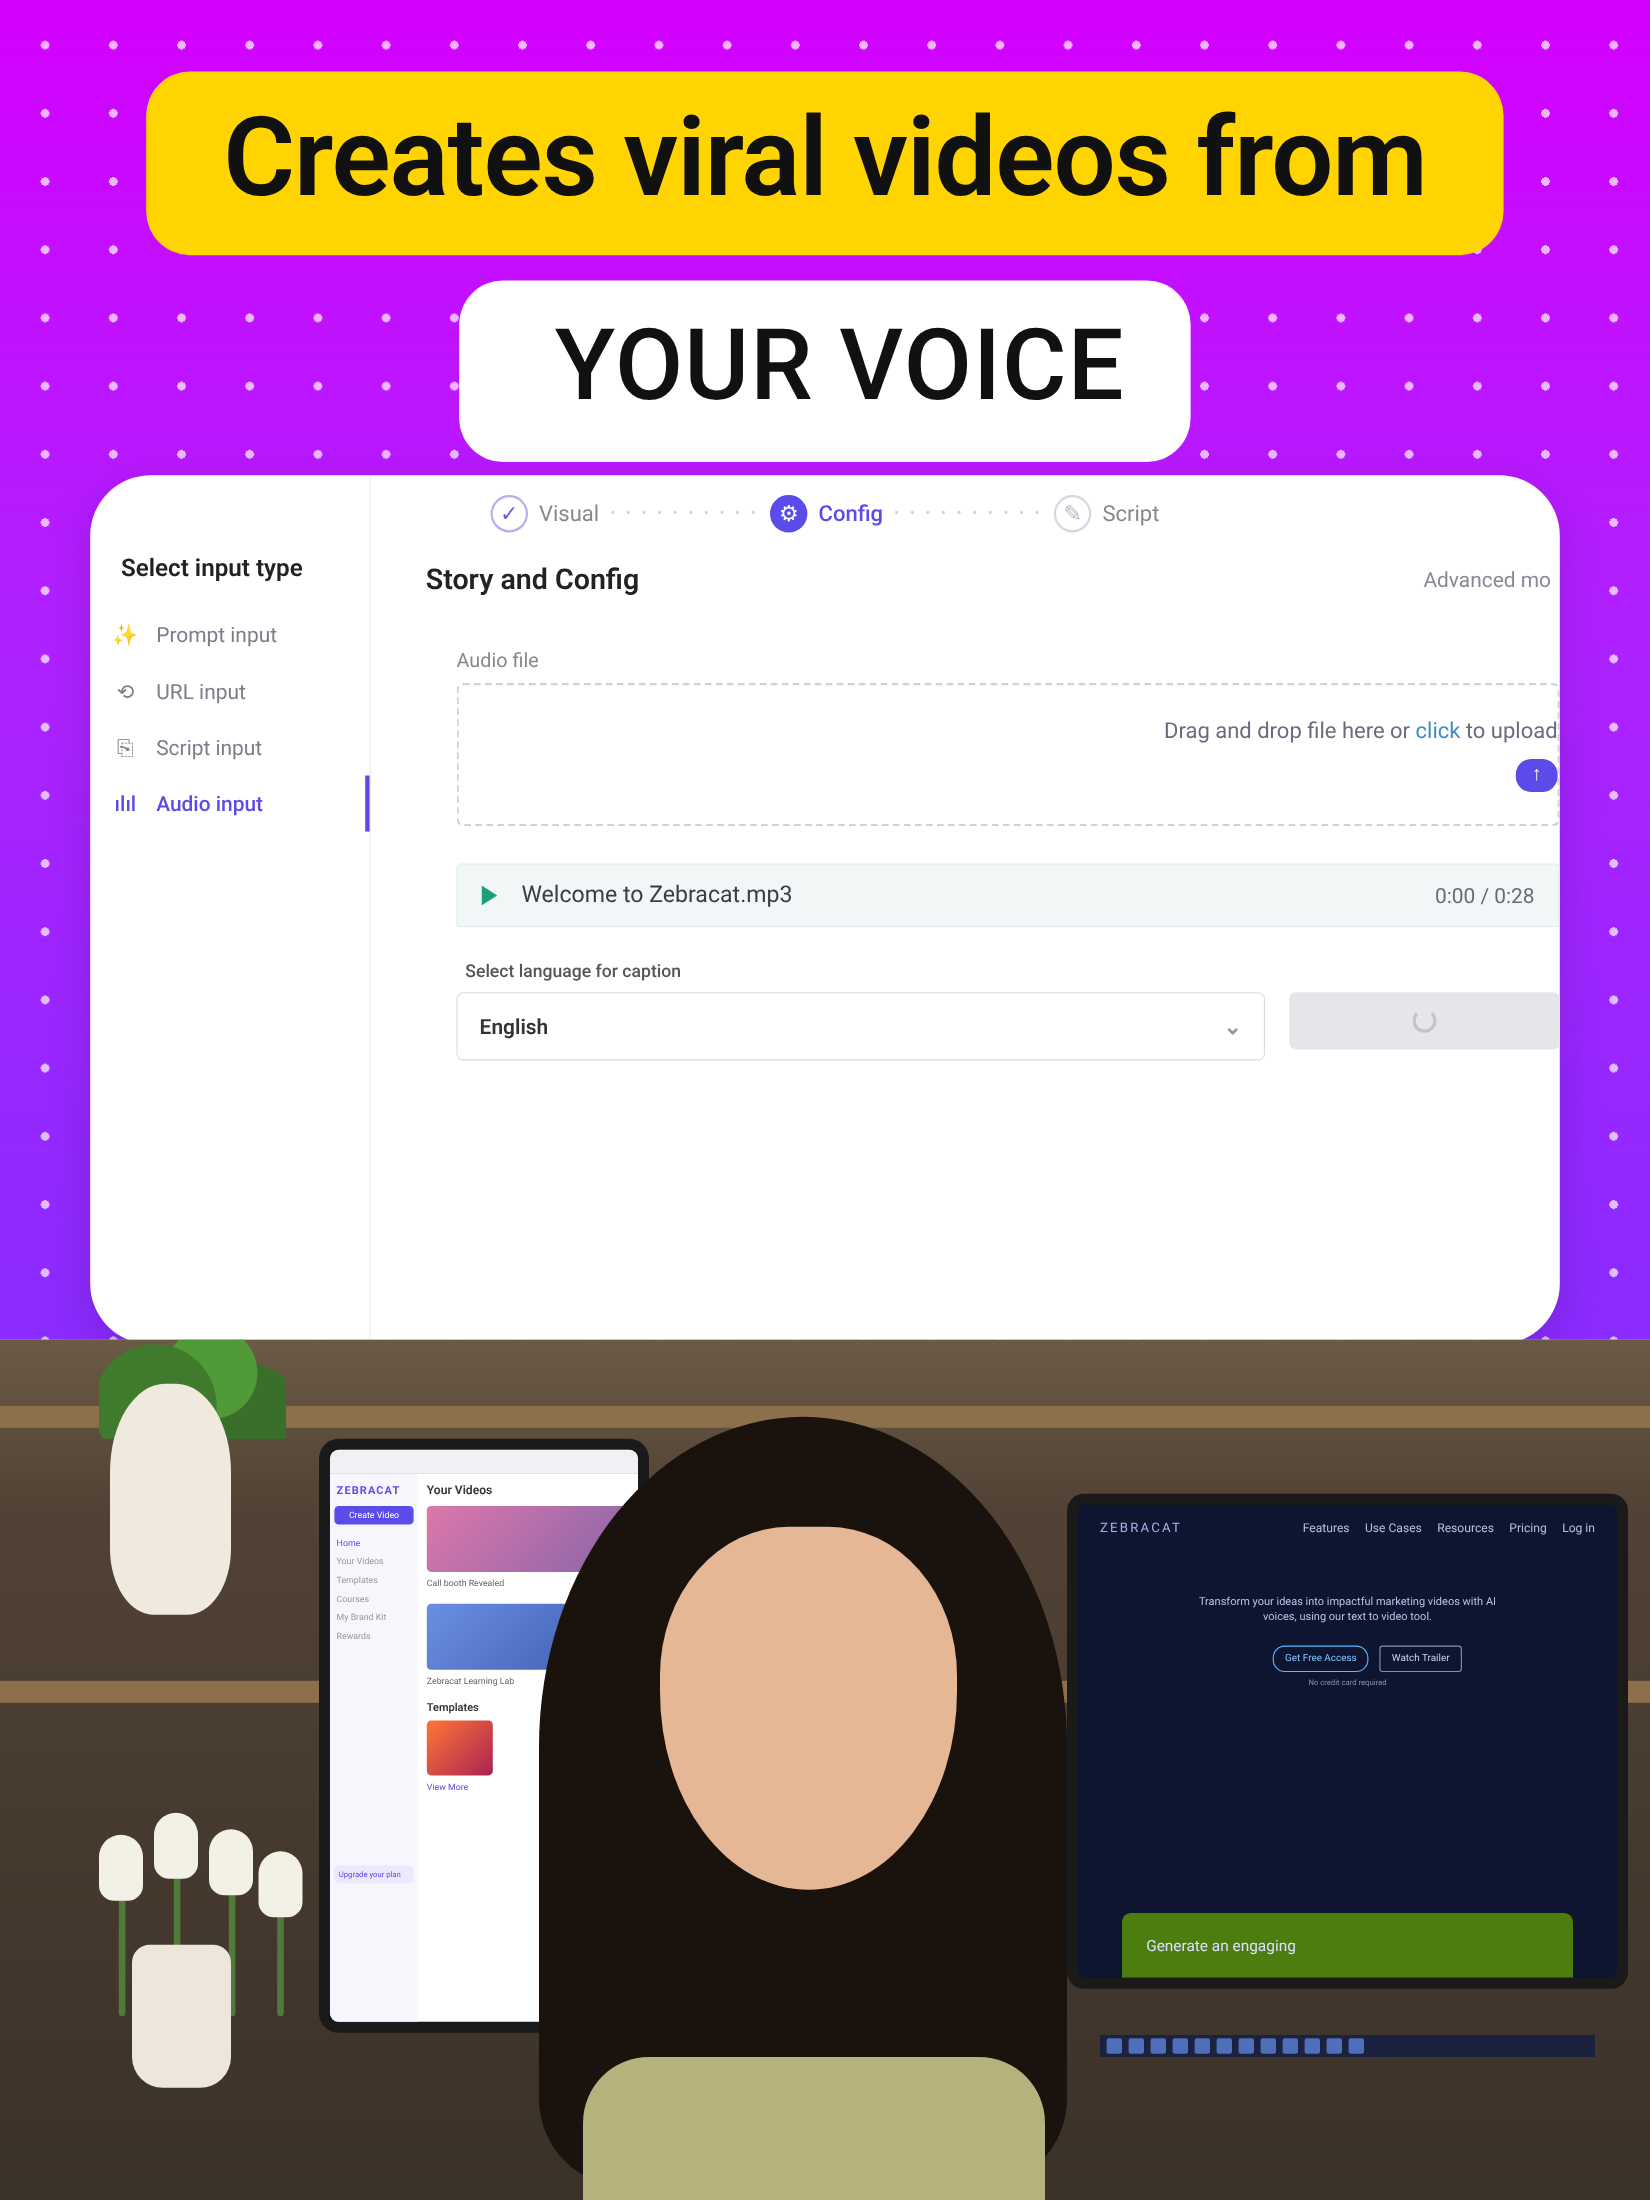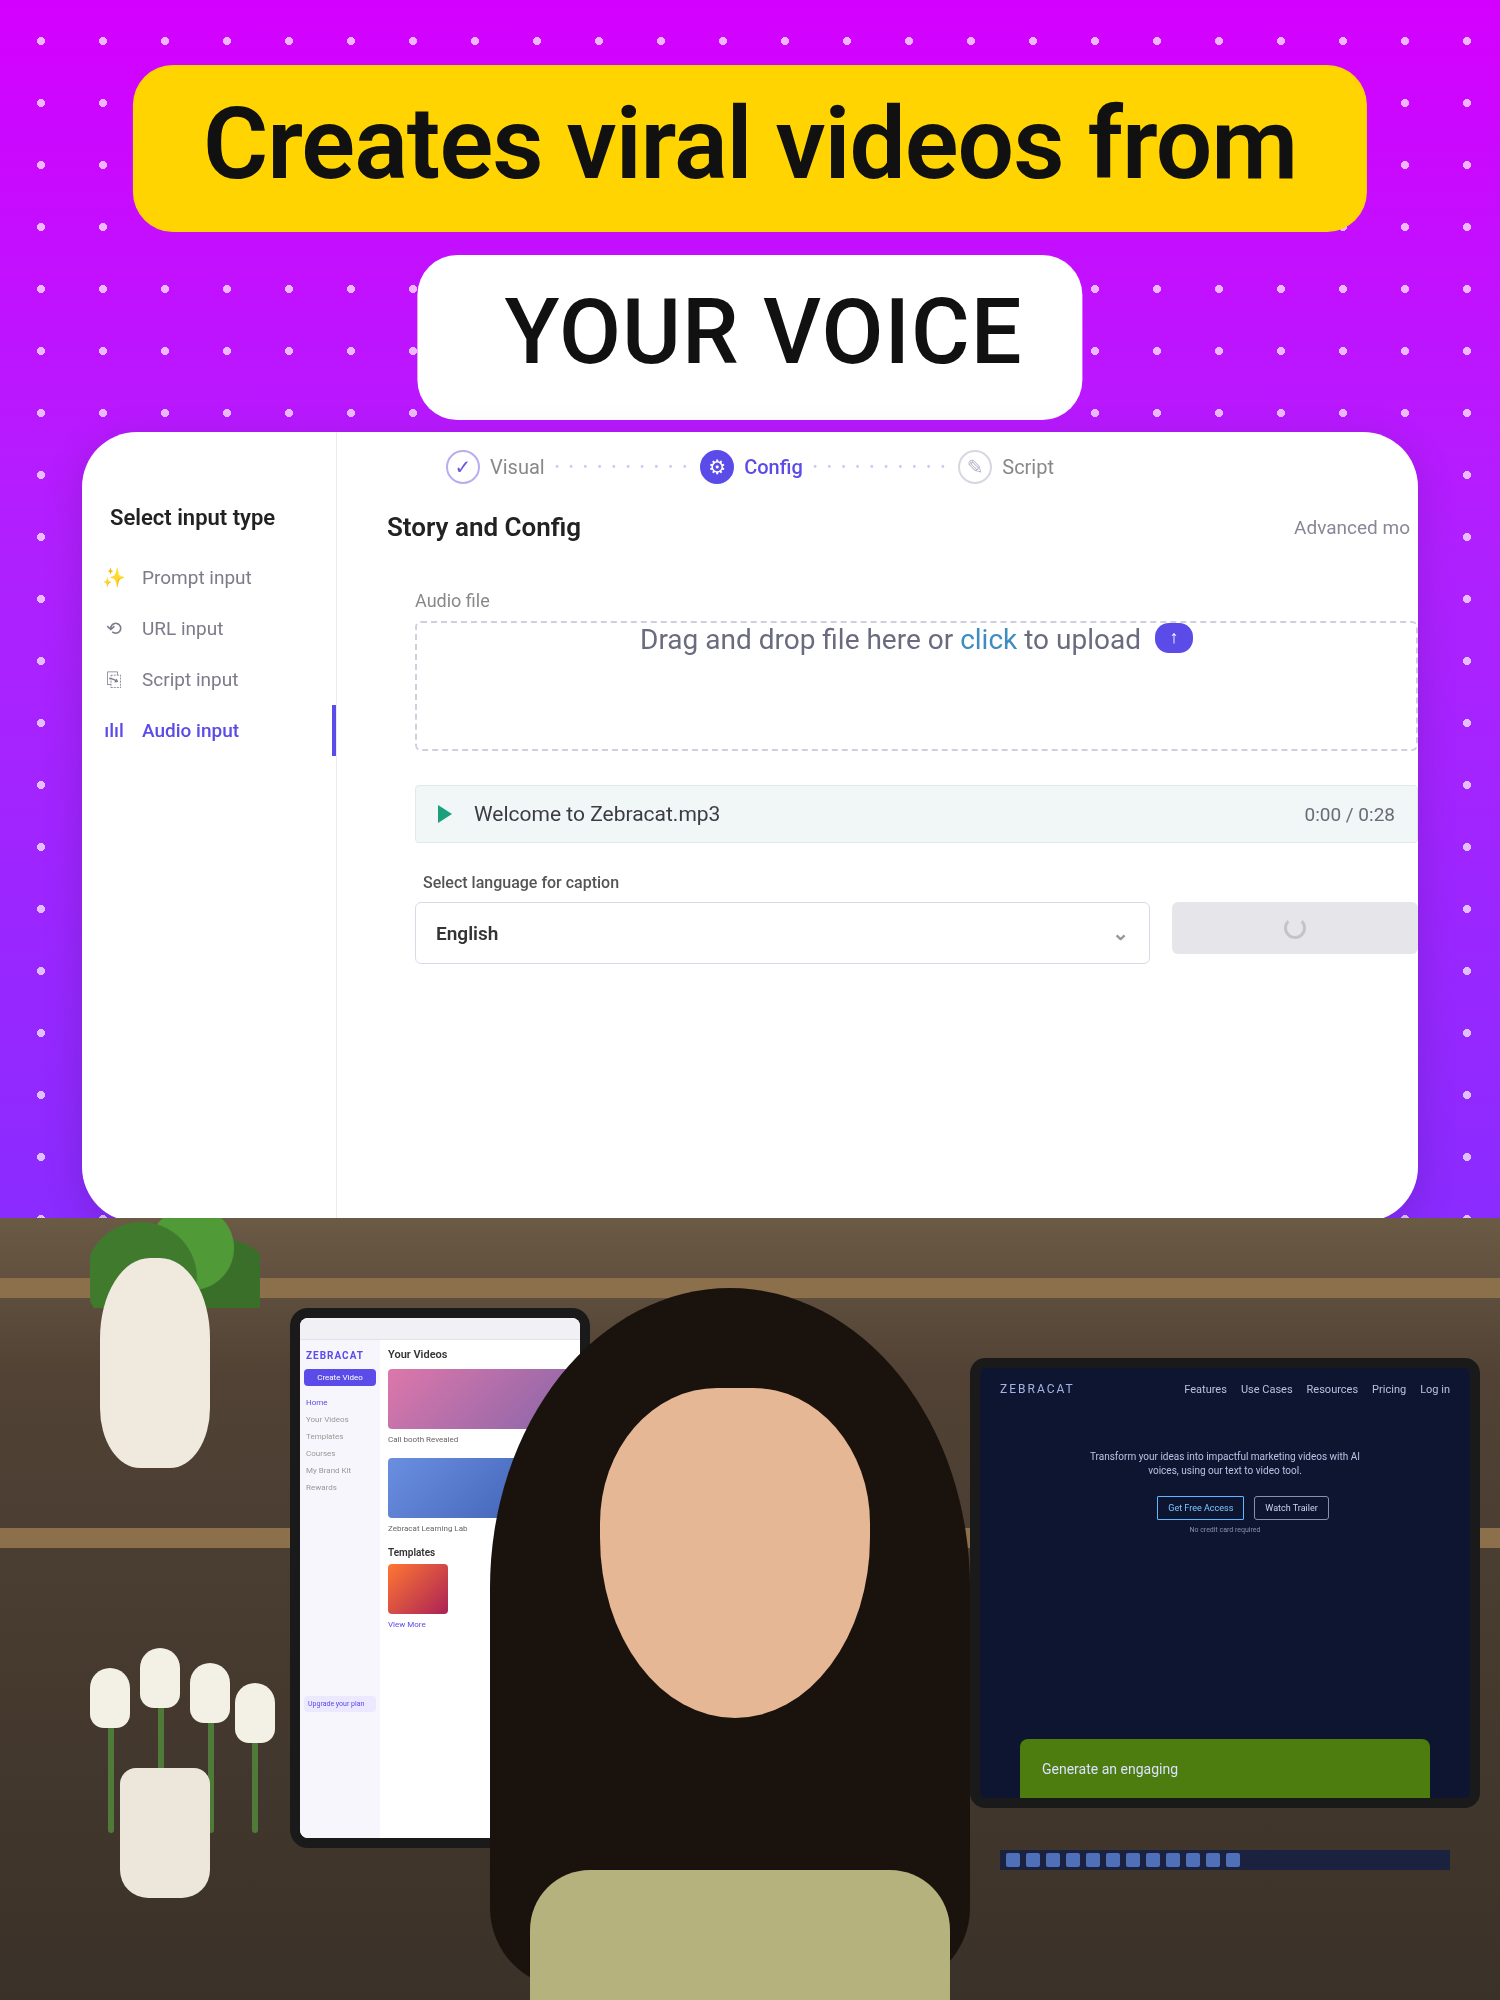--- a/index.html
+++ b/index.html
@@ -125,24 +125,24 @@
   .main-title { font-size: 26px; font-weight: 600; color: #222; }
   .adv-mode { font-size: 19px; color: #878797; padding-right: 8px; }
 
   .audio-label { font-size: 18px; color: #888; margin: 48px 0 10px 28px; }
 
   .dropzone {
     margin-left: 28px;
     border: 2px dashed #cfcfe0;
     border-radius: 6px;
     height: 130px;
-    display: flex; flex-direction: row; align-items: flex-start; justify-content: center;
+    display: flex; flex-direction: column; align-items: flex-end; justify-content: center;
     gap: 14px;
     color: #6b6b80;
-    font-size: 28px;
+    font-size: 20px;
   }
   .dropzone .click-word { color: #3f8cc0; }
   .cloud {
     width: 38px; height: 30px;
     background: #5b4be8;
     border-radius: 14px;
     position: relative;
   }
   .cloud::before {
     content: '↑'; color: #fff; position: absolute; left: 50%; top: 48%;
@@ -248,21 +248,21 @@
   .mon-r .topnav {
     display:flex; justify-content: space-between; align-items:center;
     padding: 14px 20px; font-size: 11px; color:#b7c0e0;
   }
   .mon-r .topnav .logo2 { font-size:12px; letter-spacing:2px; color:#a7b3e8;}
   .mon-r .topnav .links { display:flex; gap:14px; }
   .mon-r .hero { text-align:center; margin-top: 40px; }
   .mon-r .hero h2 { font-size: 26px; font-weight:600; color:#6fd0ff; line-height:1.3; }
   .mon-r .hero .sub { font-size: 10px; color:#b8c2e4; margin-top:10px; max-width:280px; margin-left:auto; margin-right:auto; line-height:1.4;}
   .mon-r .btns { display:flex; gap:10px; justify-content:center; margin-top:18px;}
-  .mon-r .b1 { border:1px solid #5fb8ff; color:#7ec8ff; font-size:9px; padding:6px 10px; border-radius:1px;margin-left:36px;}
+  .mon-r .b1 { border:1px solid #5fb8ff; color:#7ec8ff; font-size:9px; padding:6px 10px; border-radius:11px;margin-left:36px;}
   .mon-r .b2 { border:1px solid #8a8fb0; color:#cdd3ef; font-size:9px; padding:6px 10px; border-radius:3px;}
   .mon-r .tiny { font-size:7px; color:#8890b0; margin-top:6px;}
   .mon-r .genbox {
     position:absolute; bottom:0; left:40px; right:40px;
     background:#4d7c0f; border-radius:8px 8px 0 0;
     padding: 20px 22px;
   }
   .mon-r .genbox .gt { font-size:14px; color:#dbe1ff; }
 
   

